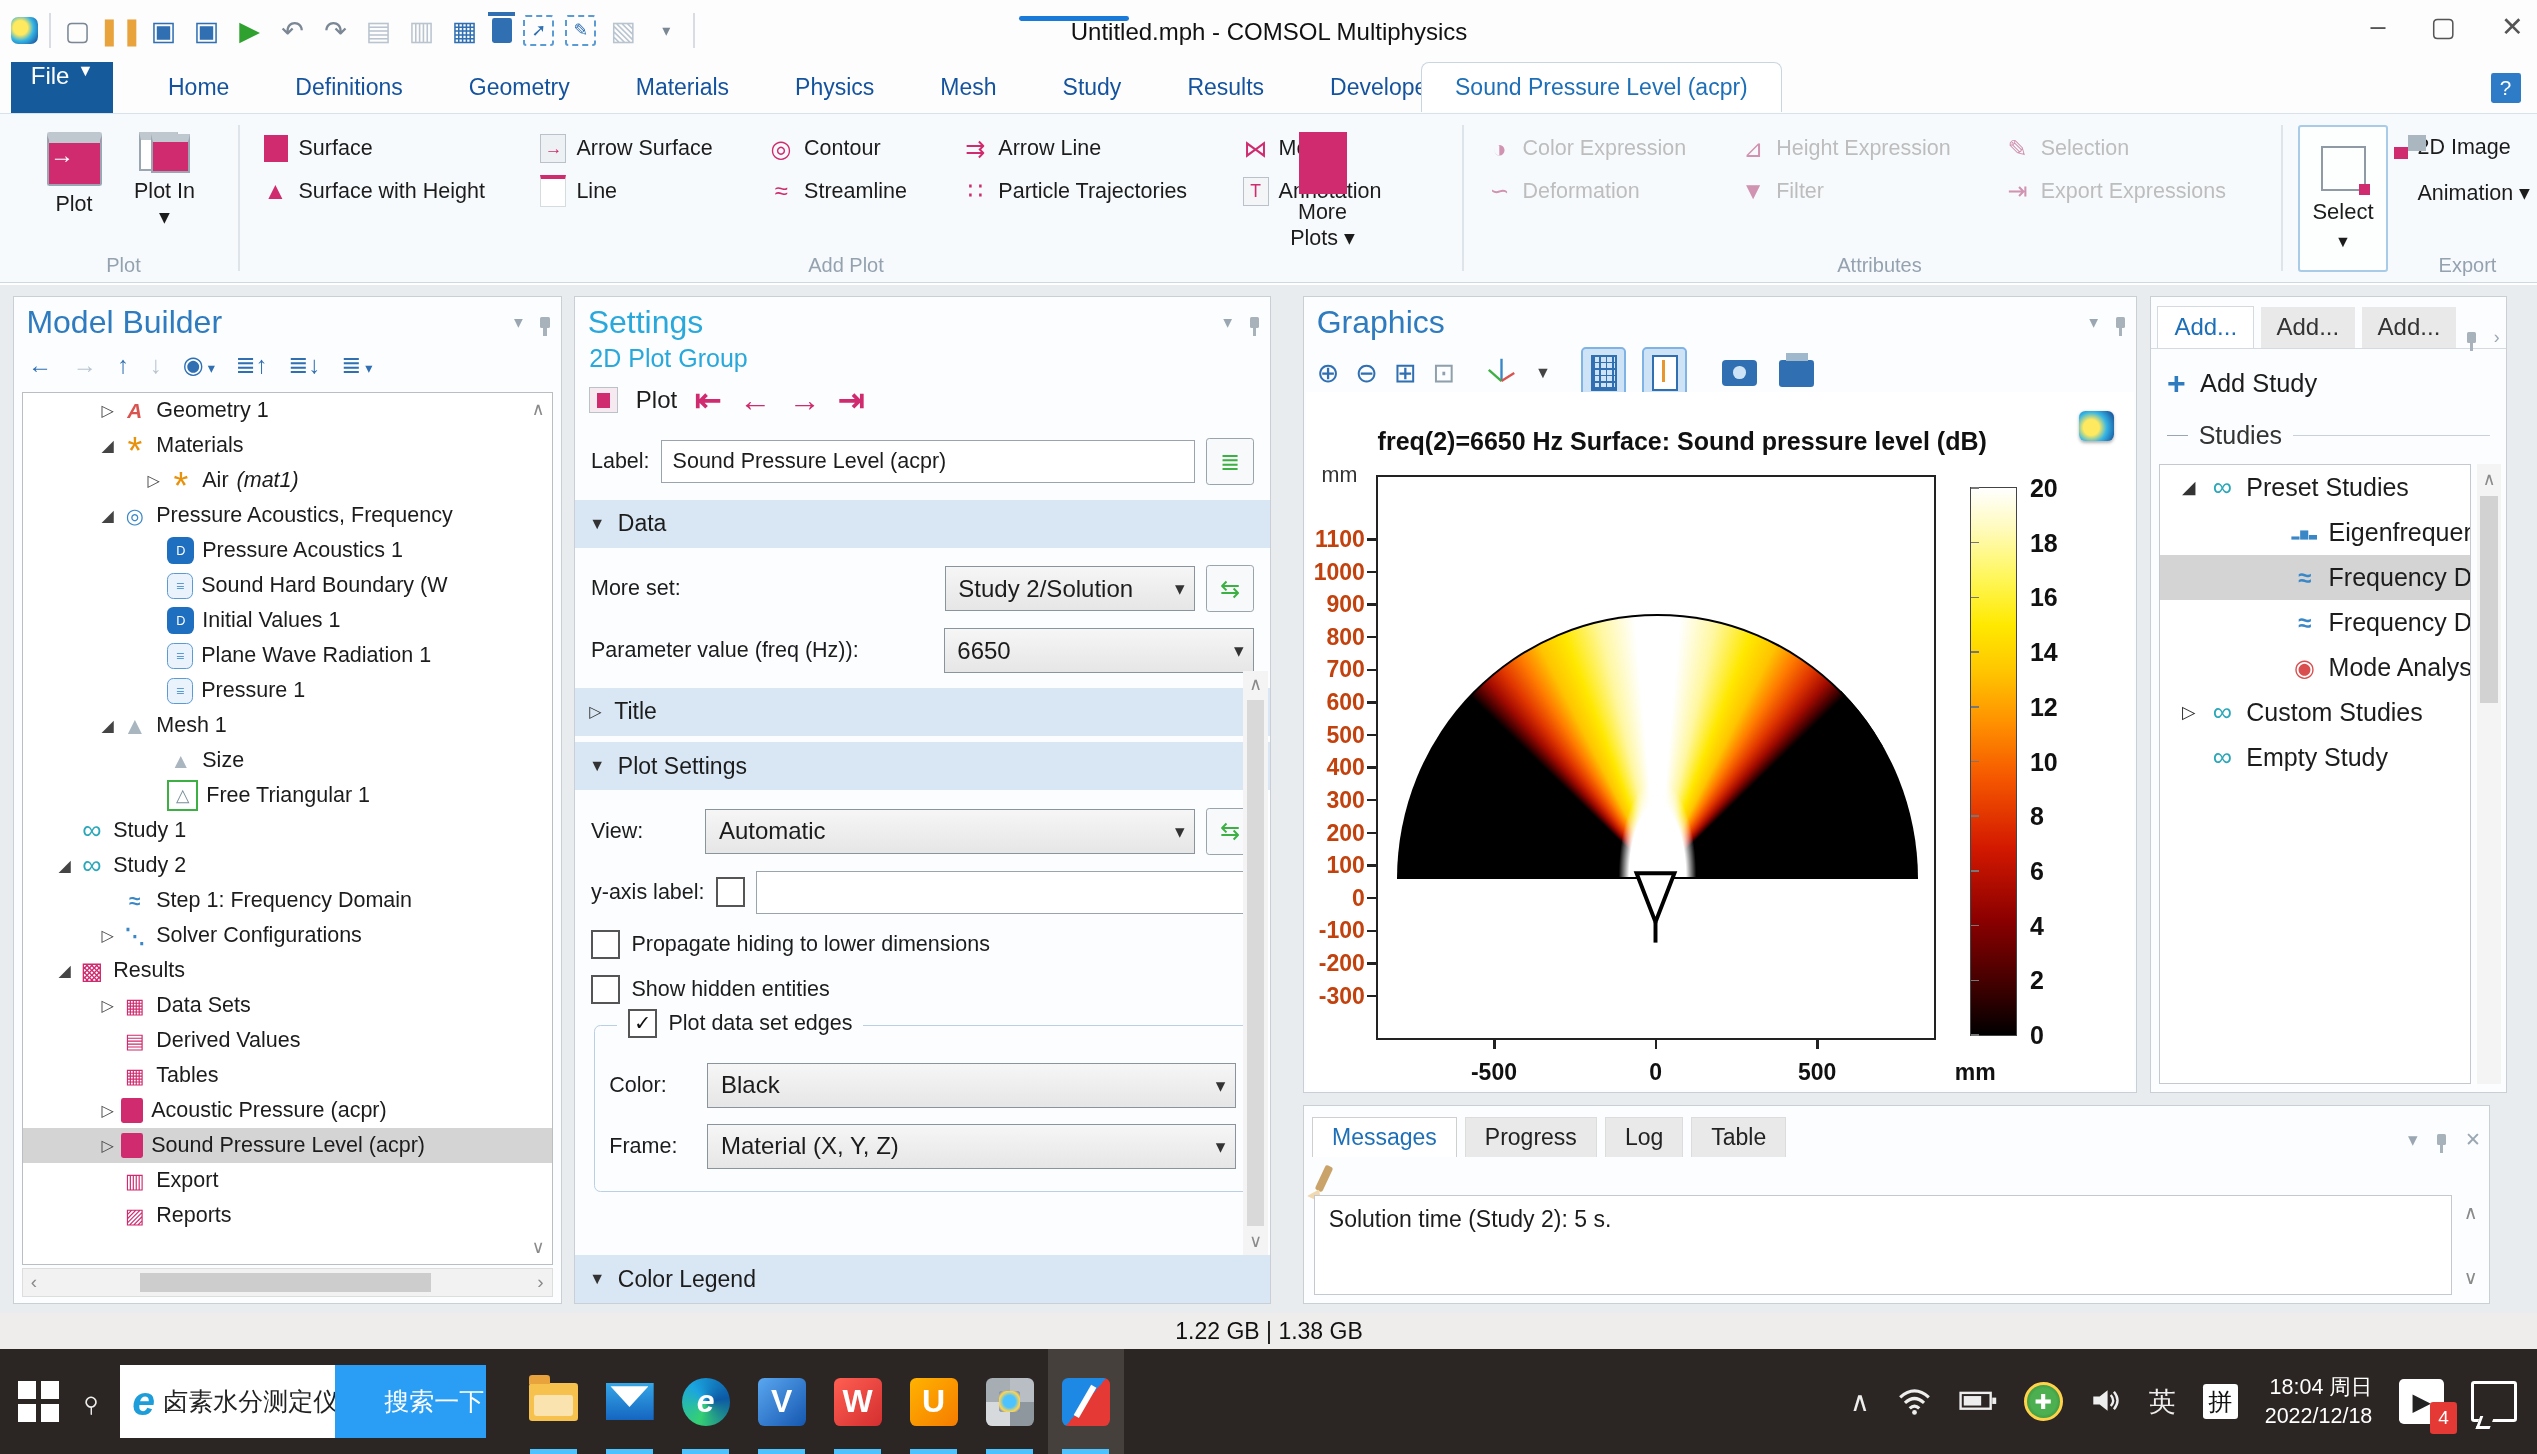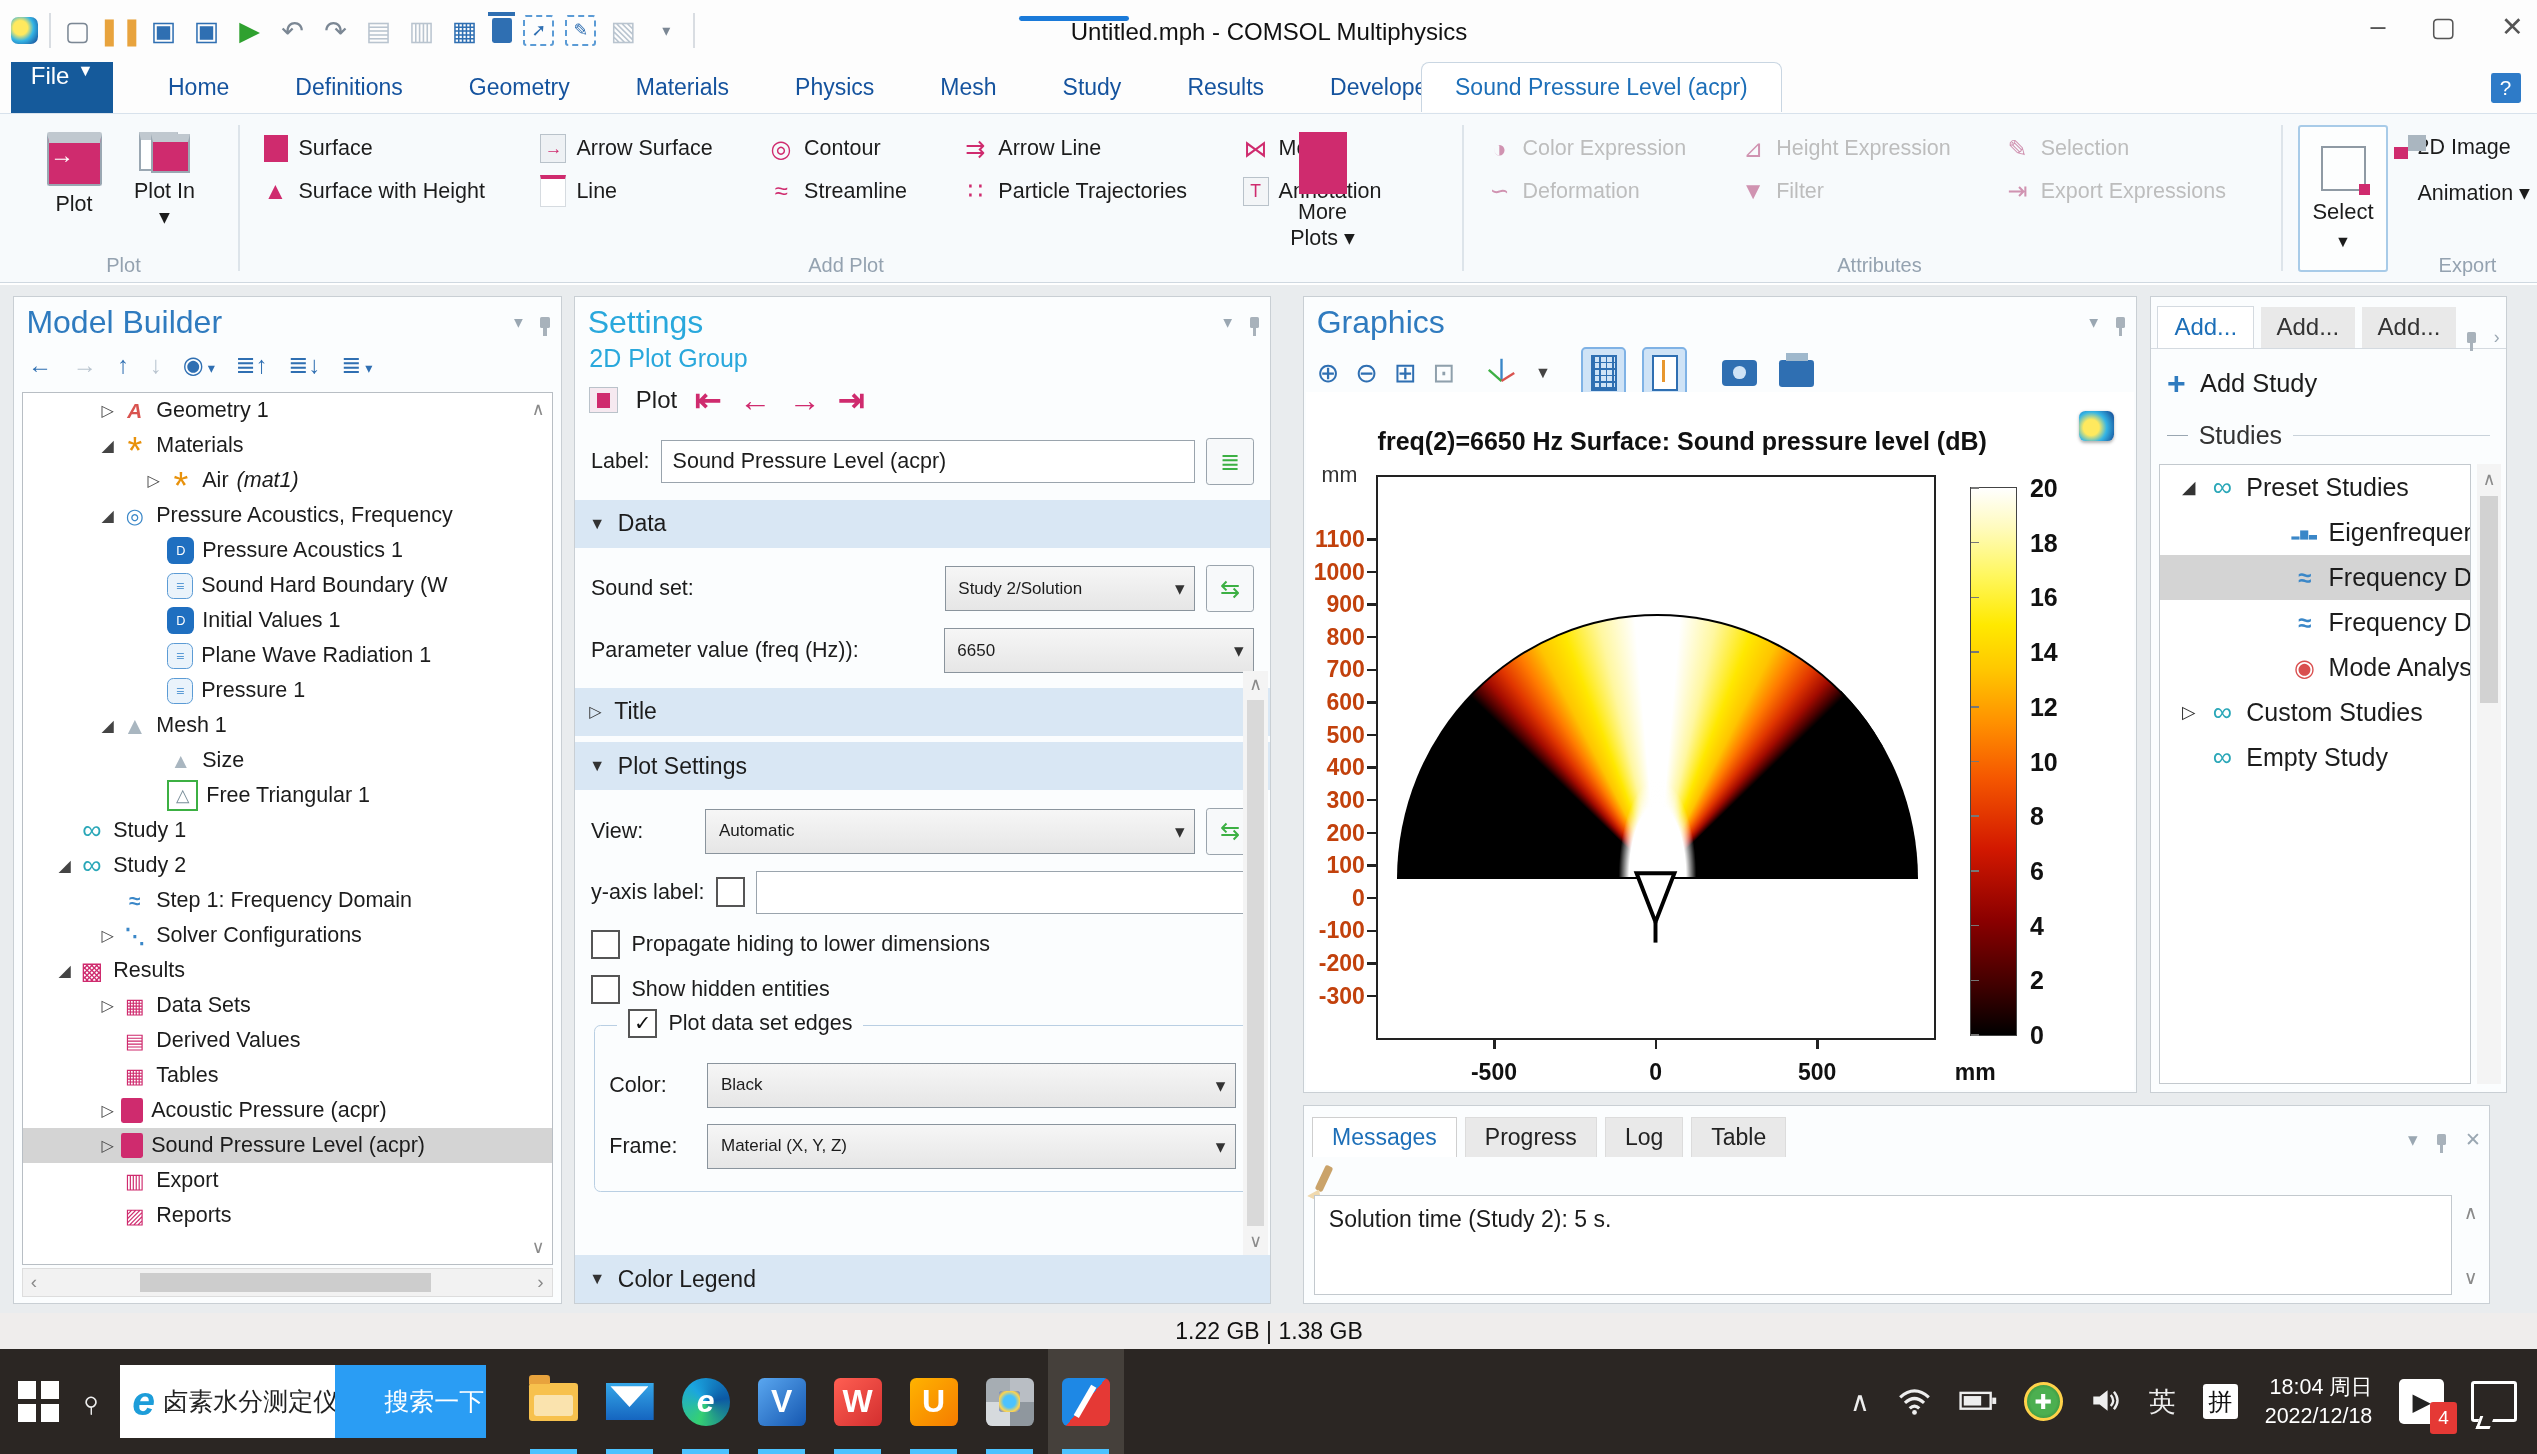--- a/index.html
+++ b/index.html
@@ -101,21 +101,21 @@
   .hthumb{height:19px;background:#cdcdcd;flex:0 0 55%;margin-left:95px;}
   
   .subt{font-size:25px;color:#29a8dc;padding:1.6px 14.3px 6.4px;}
   .plotrow{display:flex;align-items:center;gap:17.5px;padding:1.6px 14.3px 11px;font-size:24px;}
   .plotrow .parr{color:#cf2b6e;font-size:32px;font-weight:bold;}
   .plotico{width:27px;height:24px;border:1.6px solid #b9c2ca;background:#f6e9f0;display:flex;align-items:center;justify-content:center;}
   .plotico::before{content:"";width:12.7px;height:14.3px;background:#cf2b6e;}
   .srow{display:flex;align-items:center;padding:8px 16px;font-size:21.5px;gap:11px;}
   .srow .lab{white-space:nowrap;}
   .tinput{flex:1;height:41px;border:1.6px solid #9aa4ad;background:#fff;font-size:21.5px;padding:0 11px;display:flex;align-items:center;overflow:hidden;white-space:nowrap;}
-  .combo{height:43px;border:1.6px solid #8a949d;background:linear-gradient(#f6f6f6,#e6e6e6);display:flex;align-items:center;font-size:17px;padding:0 12.7px;position:relative;}
+  .combo{height:43px;border:1.6px solid #8a949d;background:linear-gradient(#f6f6f6,#e6e6e6);display:flex;align-items:center;font-size:24px;padding:0 12.7px;position:relative;}
   .combo::after{content:"▾";position:absolute;right:9.5px;color:#333;font-size:19px;}
   .sqbtn{width:46px;height:45px;border:1.6px solid #9aa4ad;background:#f7f9fa;border-radius:3.2px;display:flex;align-items:center;justify-content:center;color:#3cb043;font-size:24px;flex:0 0 auto;}
   .shead{display:flex;align-items:center;gap:12.7px;background:#d9e7f4;height:48px;padding:0 14.3px;font-size:23px;margin-top:6.4px;}
   .shead .tri{font-size:16px;color:#333;}
   .cb{width:25.4px;height:25.4px;border:2.4px solid #555;background:#fff;display:inline-flex;align-items:center;justify-content:center;font-size:20.7px;color:#111;flex:0 0 auto;}
   .fieldset{margin:12.7px 19px;border:1.6px solid #b9cfe3;border-radius:6.4px;position:relative;padding:32px 14.3px 14.3px;}
   .fieldset .legend{position:absolute;left:22px;top:-17.5px;background:#fbfdfe;padding:0 11px;display:flex;align-items:center;gap:11px;font-size:21.5px;}
   .set-scroll{position:absolute;right:1.6px;top:374px;bottom:48px;width:25.4px;background:#f4f4f4;display:flex;flex-direction:column;align-items:center;justify-content:space-between;padding:3.2px 0;color:#8a8a8a;font-size:17.5px;}
   .set-thumb{width:17.5px;flex:1;margin:4.8px 0;background:#d9d9d9;}
   
@@ -664,21 +664,21 @@
       <div class="srow">
         <span class="lab">Label:</span>
         <span class="tinput">Sound Pressure Level (acpr)</span>
         <span class="sqbtn">≣</span>
       </div>
       <div class="shead">
           <span class="tri">▼</span>
           <span>Data</span>
         </div>
       <div class="srow" style="padding-top:17.5px;">
-        <span class="lab">Sound set:</span>
+        <span class="lab">More set:</span>
         <span class="combo" style="margin-left:auto;width:223px;">Study 2/Solution</span>
         <span class="sqbtn">⇆</span>
       </div>
       <div class="srow">
         <span class="lab">Parameter value (freq (Hz)):</span>
         <span class="combo" style="margin-left:auto;width:283px;">6650</span>
       </div>
       <div class="shead">
           <span class="tri">▷</span>
           <span>Title</span>

